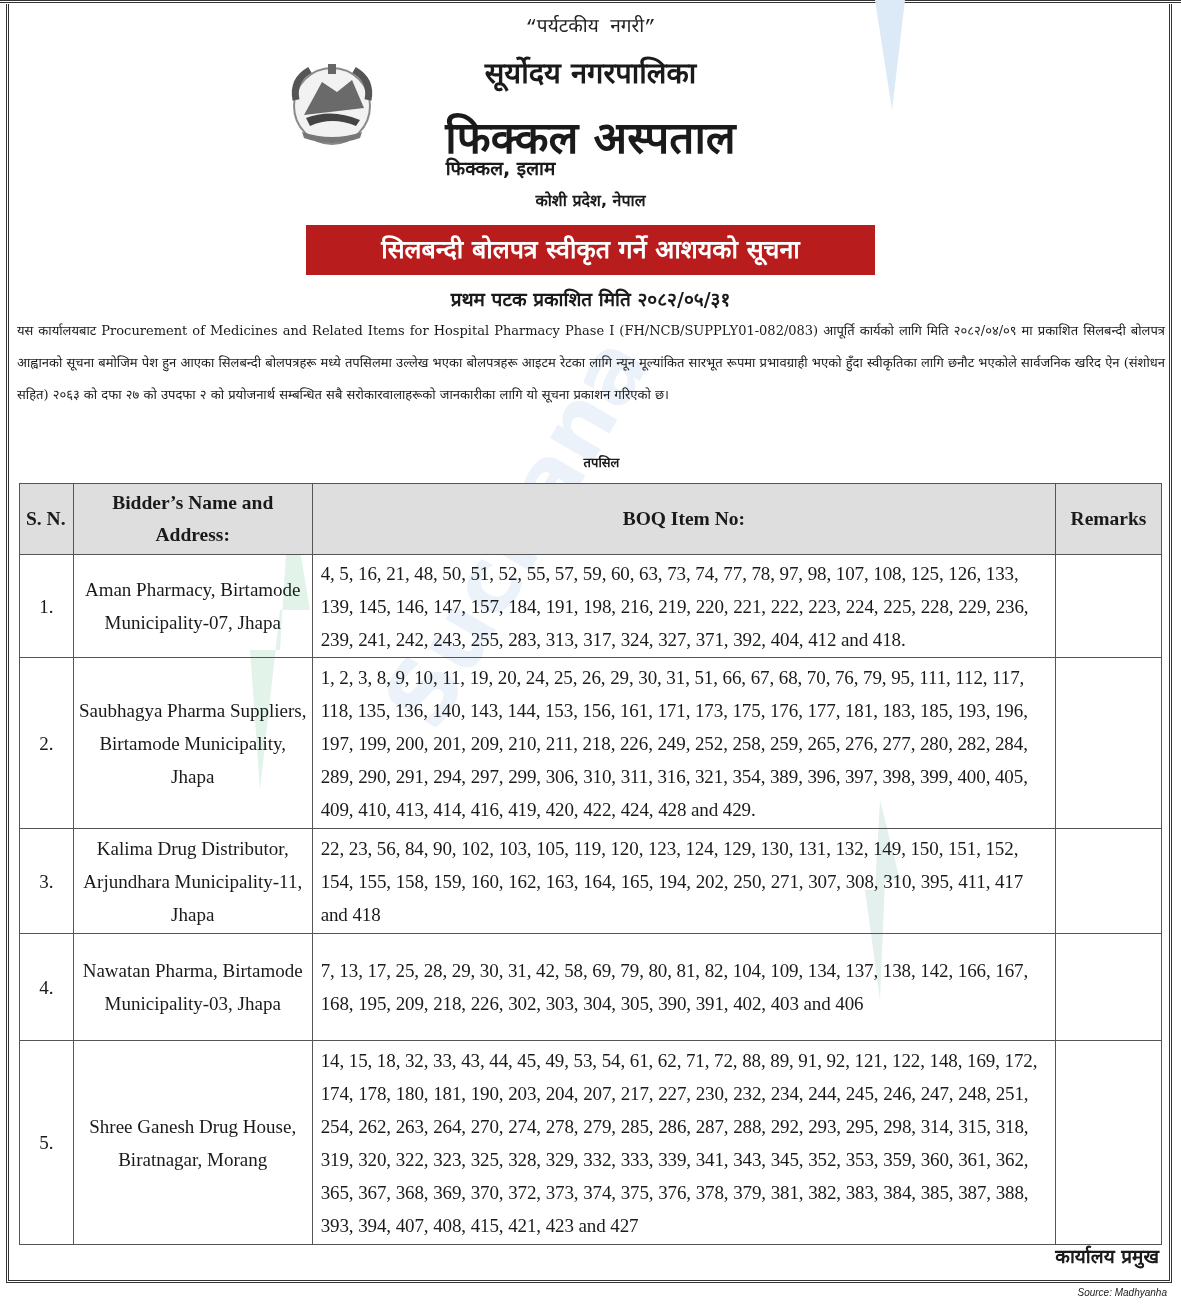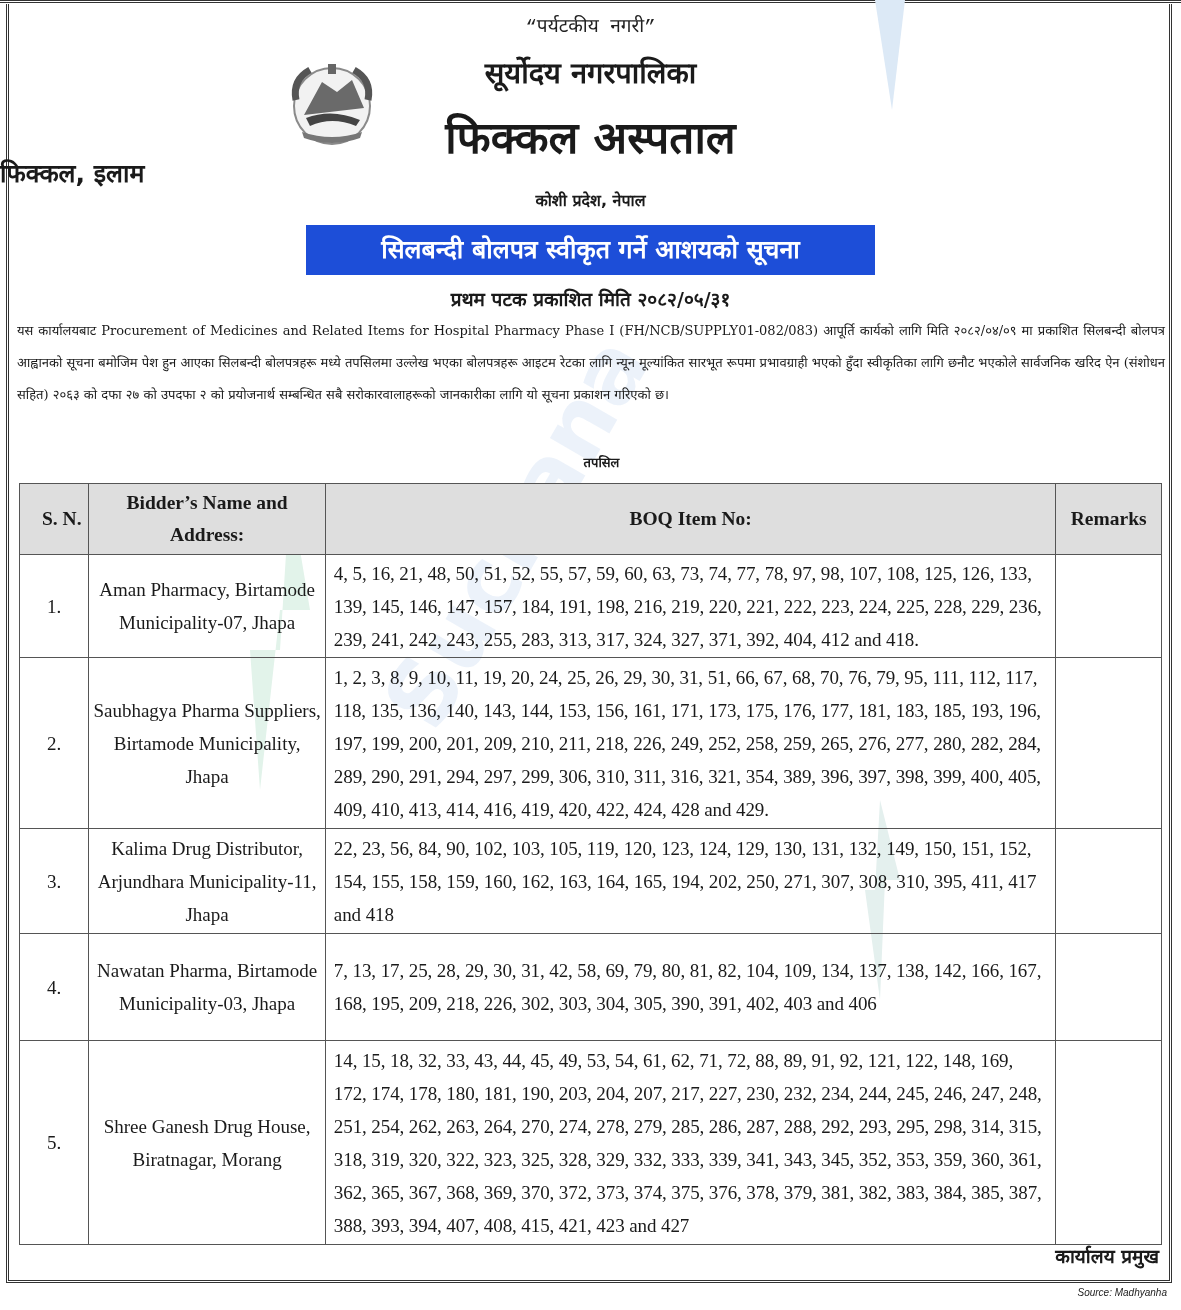--- a/index.html
+++ b/index.html
@@ -9,45 +9,45 @@
            border: 3px double #333; box-sizing: border-box; border-top: none; }
   .topline { position: absolute; left: 0; top: 0; width: 1181px; height: 5px;
              border-top: 3px double #333; box-sizing: border-box; }
   .tagline { position: absolute; top: 12px; left: 0; width: 1181px; text-align: center;
              font-family: Liberation Mono, monospace; font-size: 19px; color: #222; }
   .emblem { position: absolute; left: 282px; top: 60px; width: 100px; height: 92px; }
   .muni { position: absolute; top: 52px; left: 0; width: 1181px; text-align: center;
           font-family: "DejaVu Sans", sans-serif; font-weight: bold; font-size: 29px; }
   .hosp { position: absolute; top: 106px; left: 0; width: 1181px; text-align: center;
           font-family: "DejaVu Sans", sans-serif; font-weight: bold; font-size: 44px; }
-  .addr1 { position: absolute; top: 155px; left: 0; width: 1001px; 
-           font-family: "DejaVu Sans", sans-serif; font-weight: bold; font-size: 25px; }
+  .addr1 { position: absolute; top: 155px; left: 0; width: 1001px; text-align: center;
+           font-family: "DejaVu Sans", sans-serif; font-weight: bold; font-size: 19px; }
   .addr2 { position: absolute; top: 189px; left: 0; width: 1181px; text-align: center;
            font-family: "DejaVu Sans", sans-serif; font-weight: bold; font-size: 16px; }
   .banner { position: absolute; left: 306px; top: 225px; width: 569px; height: 50px;
-            background: #1d4ed8; color: #fff; text-align: center; line-height: 50px;
+            background: #b91c1c; color: #fff; text-align: center; line-height: 50px;
             font-family: "DejaVu Sans", sans-serif; font-weight: bold; font-size: 25px; }
   .pubdate { position: absolute; top: 286px; left: 0; width: 1181px; text-align: center;
              font-family: "DejaVu Sans", sans-serif; font-weight: bold; font-size: 19px; }
   .para { position: absolute; left: 17px; top: 315px; width: 1148px;
           font-family: "DejaVu Serif", serif; font-size: 13px; line-height: 32px;
           text-align: justify; text-align-last: left; }
   .tapasil { position: absolute; top: 453px; left: 0; width: 1181px; text-align: center;
              font-family: "DejaVu Sans", sans-serif; font-weight: bold; font-size: 13px; margin-left: 11px; }
   table { position: absolute; left: 19px; top: 483px; width: 1143px;
           border-collapse: collapse; font-family: "Liberation Serif", serif; font-size: 19px; }
   th, td { border: 1.5px solid #555; }
   th { background: #dedede; font-weight: bold; font-size: 19.5px; line-height: 32px;
        height: 68px; padding: 0 4px; }
   td { line-height: 33px; vertical-align: middle; }
   .c-sn { width: 44px; text-align: center; }
   .c-name { width: 236px; text-align: center; padding: 0 4px; }
   .c-items { width: 760px; text-align: left; padding: 1px 8px; }
   .c-rem { width: 98px; }
-  th.c-sn { text-align: left; padding-left: 22px; }
+  th.c-sn { text-align: left; padding-left: 6px; }
   td.c-items { word-spacing: 0px; letter-spacing: -0.1px; }
   .r1 td { height: 100px; }
   .r2 td { height: 168px; }
   .r3 td { height: 102px; }
   .r4 td { height: 104px; }
   .r5 td { height: 201px; }
   .signoff { position: absolute; right: 22px; top: 1243px;
              font-family: "DejaVu Sans", sans-serif; font-weight: bold; font-size: 19px; text-align: center; }
   .source { position: absolute; right: 14px; top: 1287px;
             font-family: "Liberation Sans", sans-serif; font-style: italic; font-size: 10px; color: #222; }

